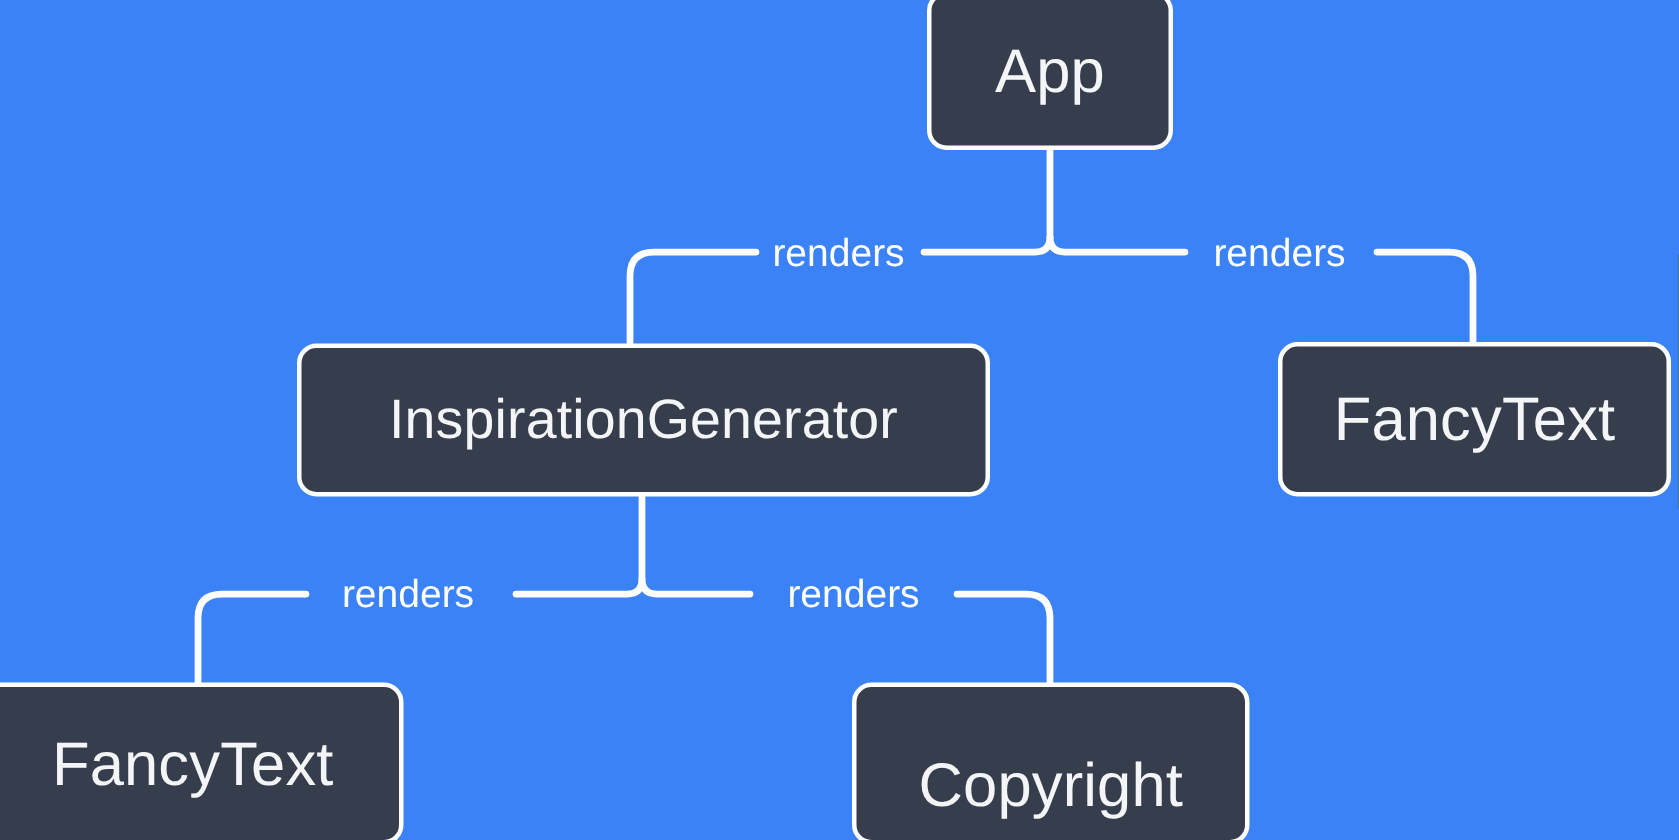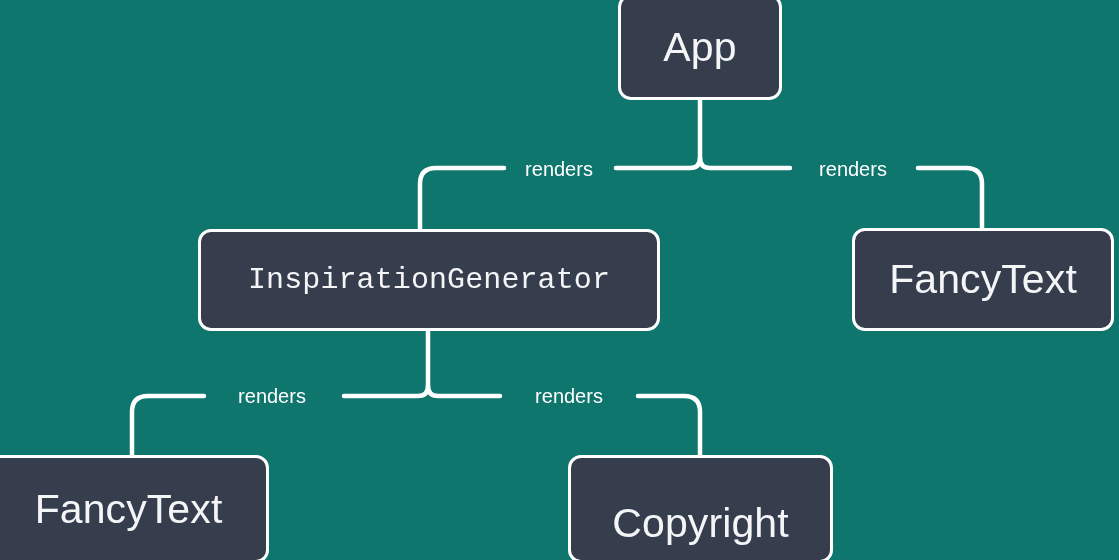--- a/index.html
+++ b/index.html
@@ -7,21 +7,21 @@
     padding: 0;
     background: #4a6e4d;
   }
   body {
     font-family: "Liberation Sans", sans-serif;
   }
   #diagram-root {
     position: relative;
     width: 1119px;
     height: 560px;
-    background: #0f766e;
+    background: #3b82f6;
     overflow: hidden;
   }
   #wires {
     position: absolute;
     left: 0;
     top: 0;
     width: 1119px;
     height: 560px;
   }
   .node {
@@ -46,21 +46,21 @@
     width: 164px;
     height: 106px;
   }
   #node-app .node-label { font-size: 41px; }
   #node-inspiration {
     left: 198px;
     top: 229px;
     width: 462px;
     height: 102px;
   }
-  #node-inspiration .node-label { font-size: 30px; font-family: Liberation Mono, monospace; }
+  #node-inspiration .node-label { font-size: 37px; }
   #node-fancytext-right {
     left: 852px;
     top: 228px;
     width: 262px;
     height: 103px;
   }
   #node-fancytext-right .node-label { font-size: 41px; }
   #node-fancytext-bottom {
     left: -12px;
     top: 455px;
@@ -72,21 +72,21 @@
     left: 568px;
     top: 455px;
     width: 265px;
     height: 108px;
   }
   #node-copyright .node-label { font-size: 41px; margin-top: 28px; }
   .edge-label {
     position: absolute;
     transform: translate(-50%, -50%);
     color: #ffffff;
-    font-size: 20px;
+    font-size: 26px;
     white-space: nowrap;
     z-index: 3;
     padding: 0 2px;
   }
   #edge-label-app-inspiration { left: 559px; top: 169px; }
   #edge-label-app-fancytext   { left: 853px; top: 169px; }
   #edge-label-ig-fancytext    { left: 272px; top: 396px; }
   #edge-label-ig-copyright    { left: 569px; top: 396px; }
 </style>
 </head>

